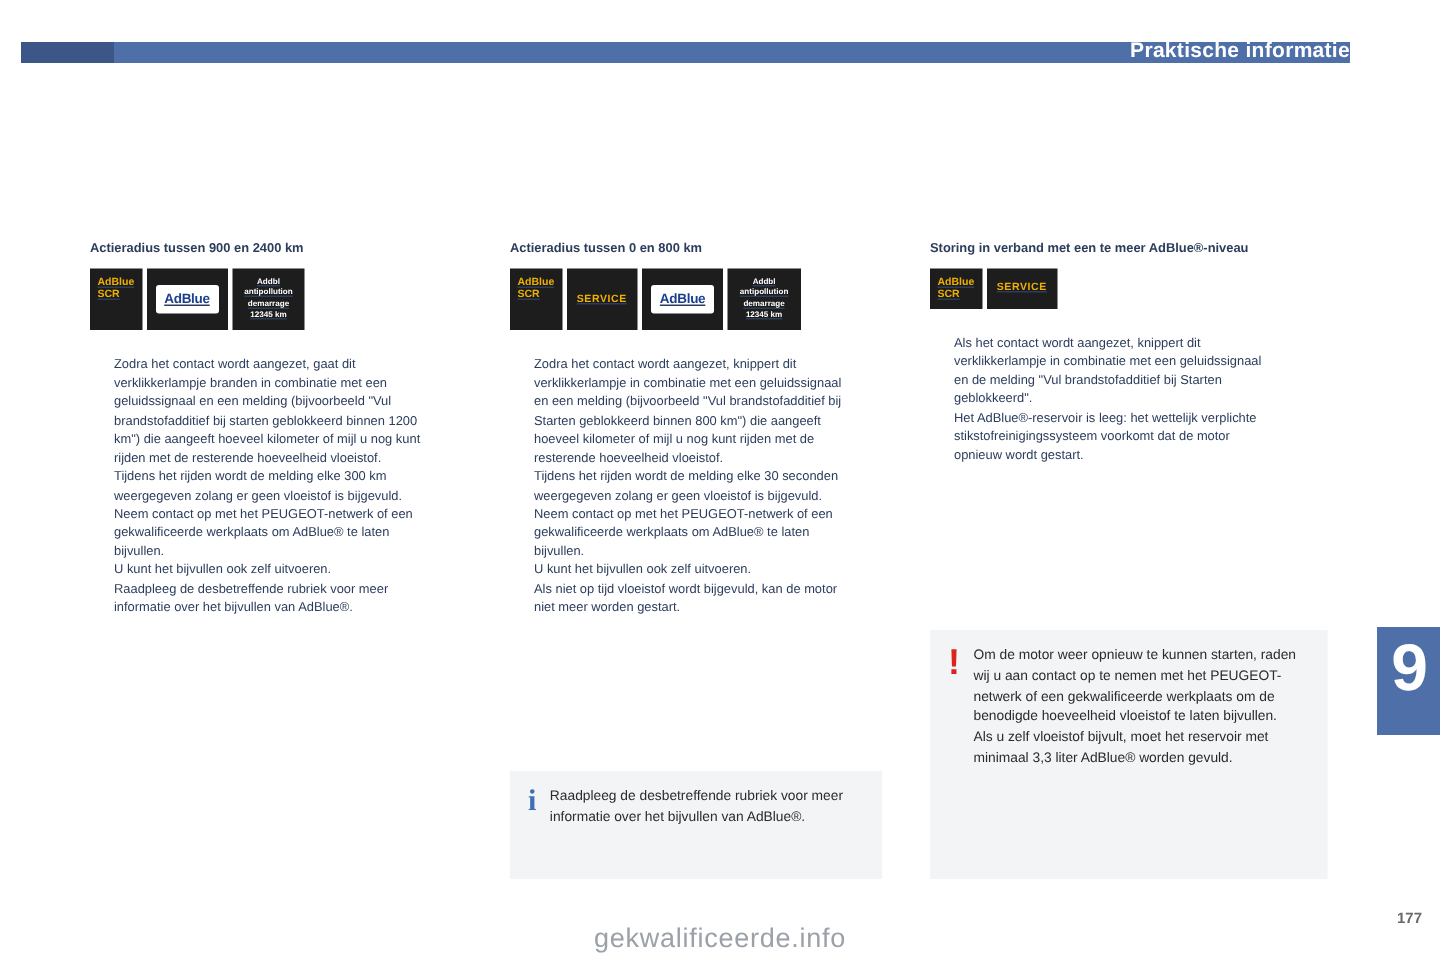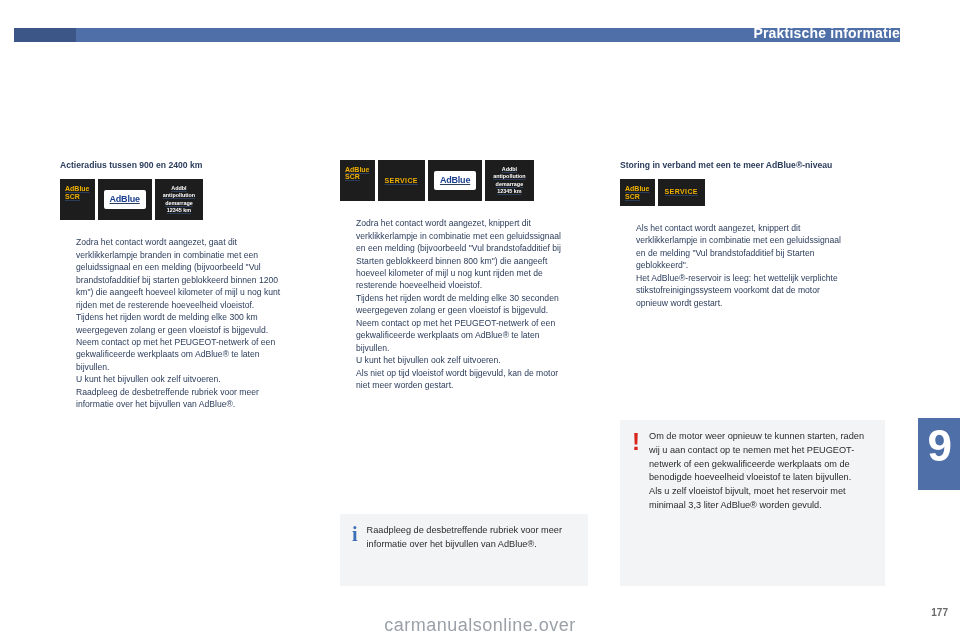--- a/index.html
+++ b/index.html
@@ -239,20 +239,21 @@
 12345 km</div>
   </div>
   <div class="col-body">Zodra het contact wordt aangezet, gaat dit verklikkerlampje branden in combinatie met een geluidssignaal en een melding (bijvoorbeeld "Vul brandstofadditief bij starten geblokkeerd binnen 1200 km") die aangeeft hoeveel kilometer of mijl u nog kunt rijden met de resterende hoeveelheid vloeistof.
 Tijdens het rijden wordt de melding elke 300 km weergegeven zolang er geen vloeistof is bijgevuld.
 Neem contact op met het PEUGEOT-netwerk of een gekwalificeerde werkplaats om AdBlue® te laten bijvullen.
 U kunt het bijvullen ook zelf uitvoeren.
 Raadpleeg de desbetreffende rubriek voor meer informatie over het bijvullen van AdBlue®.</div>
 </div>
 
 <div class="col col2">
+  <div class="col-title">Actieradius tussen 0 en 800 km</div>
   <div class="display-row">
     <div class="adblue-logo">
       <span class="ab-top">AdBlue</span><br>
       <span class="ab-bot">SCR</span>
     </div>
     <div class="service-tag">SERVICE</div>
     <div class="panel-black">
       <span class="adblue-badge">AdBlue</span>
     </div>
     <div class="msg-panel">Addbl
@@ -285,13 +286,13 @@
   <div class="note-text">Raadpleeg de desbetreffende rubriek voor meer informatie over het bijvullen van AdBlue®.</div>
 </div>
 
 <div class="note-box note-warn">
   <div class="note-icon icon-warn">!</div>
   <div class="note-text">Om de motor weer opnieuw te kunnen starten, raden wij u aan contact op te nemen met het PEUGEOT-netwerk of een gekwalificeerde werkplaats om de benodigde hoeveelheid vloeistof te laten bijvullen.
 Als u zelf vloeistof bijvult, moet het reservoir met minimaal 3,3 liter AdBlue® worden gevuld.</div>
 </div>
 
 <div class="page-number">177</div>
-<div class="watermark">carmanualsonline.over</div>
+<div class="watermark">gekwalificeerde.info</div>
 
 </body></html>

